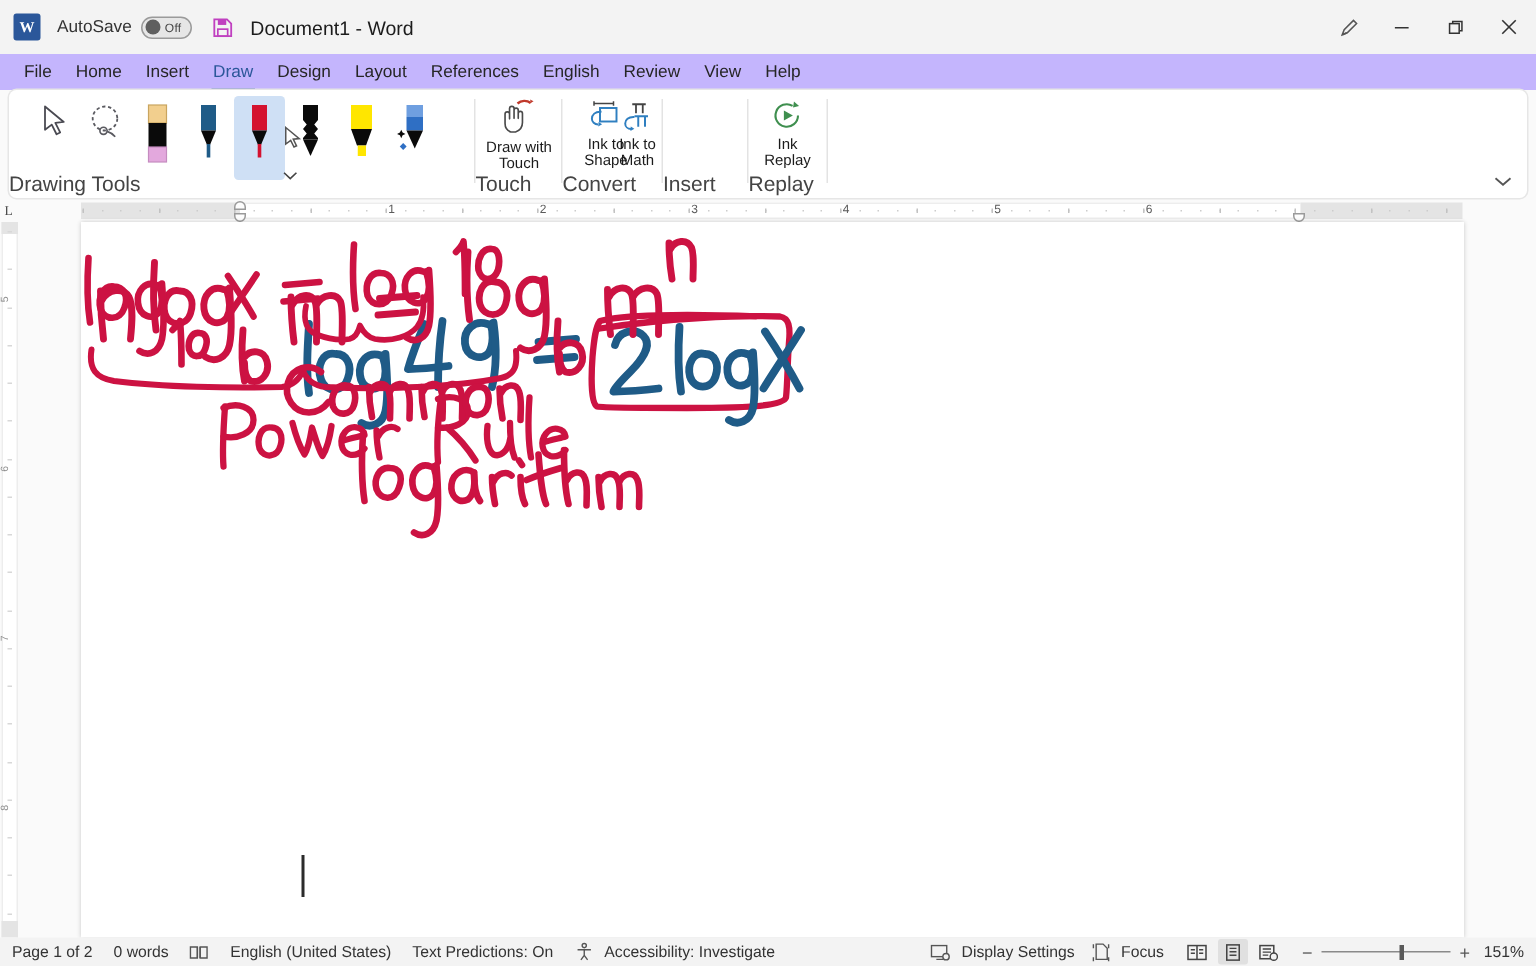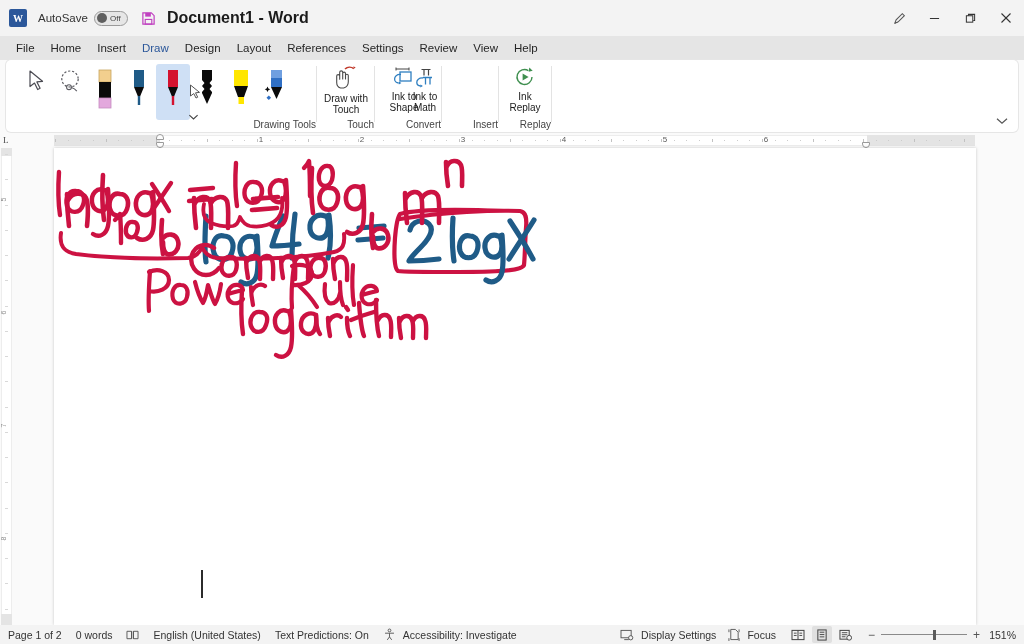--- a/index.html
+++ b/index.html
@@ -36,21 +36,21 @@
     background: #5f5f5f; margin-left: 2px;
   }
   .toggle .tgl-text {
     font-size: 8px; color: #444; margin-left: 3px; letter-spacing: .2px;
   }
   .save-icon {
     margin-left: 13px; width: 16px; height: 16px;
     display: flex; align-items: center; justify-content: center;
   }
   .doc-title {
-    margin-left: 10px; font-size: 16px; color: #1b1b1b; font-weight: bold;
+    margin-left: 10px; font-size: 13px; color: #1b1b1b;
   }
   .searchbox {
     position: absolute; left: 380px; top: 6px; width: 276px; height: 24px;
     background: #ffffff; border-radius: 4px;
     display: flex; align-items: center; gap: 7px; padding-left: 11px;
     border: 1px solid #e5e5e5;
   }
   .searchbox .ph { font-size: 11.5px; color: #444; }
   .user-area {
     position: absolute; right: 148px; top: 0; height: 36px;
@@ -65,21 +65,21 @@
   .wincontrols {
     position: absolute; right: 0; top: 0; height: 36px; display: flex;
   }
   .wc { width: 36px; height: 36px; display: flex; align-items: center; justify-content: center; }
   .wc.ribbon-opt { width: 34px; }
   .wc svg { display: block; }
 
   
   .tabbar {
     position: absolute; top: 36px; left: 0; width: 1024px; height: 24px;
-    background: #e5e5e5; display: flex; align-items: center; padding-left: 8px;
+    background: #c4b5fd; display: flex; align-items: center; padding-left: 8px;
   }
   .tab {
     font-size: 11.5px; color: #262626; padding: 2px 8px; height: 20px;
     display: flex; align-items: center; white-space: nowrap;
   }
   .tab.active { color: #2b579a; position: relative; font-weight: normal; }
   .tab.active::after {
     content: ""; position: absolute; left: 7px; right: 7px; bottom: -2px;
     height: 1.5px; background: #2b579a;
   }
@@ -100,22 +100,22 @@
 
   
   .ribbon {
     position: absolute; top: 60px; left: 6px; width: 1012px; height: 72px;
     background: #ffffff; border-radius: 5px;
     box-shadow: 0 0 0 1px #e6e6e6;
   }
   .rib-inner { position: relative; width: 100%; height: 100%; }
   .grp { position: absolute; top: 0; height: 72px; }
   .grp-label {
-    position: absolute; bottom: 2px; width: 100%; text-align: right;
-    font-size: 10px; color: #444;
+    position: absolute; bottom: 2px; width: 100%; text-align: left;
+    font-size: 14px; color: #444;
   }
   .sep {
     position: absolute; top: 6px; width: 1px; height: 56px; background: #e3e3e3;
   }
   .tools-row { position: absolute; top: 4px; left: 0; display: flex; align-items: flex-start; }
   .tool {
     width: 34px; height: 56px; display: flex; align-items: flex-start;
     justify-content: center; padding-top: 4px; border-radius: 3px;
   }
   .tool.selected { background: #cfe0f5; }
@@ -274,21 +274,21 @@
   </div>
 
   <div class="tabbar">
     <div class="tab">File</div>
     <div class="tab">Home</div>
     <div class="tab">Insert</div>
     <div class="tab active">Draw</div>
     <div class="tab">Design</div>
     <div class="tab">Layout</div>
     <div class="tab">References</div>
-    <div class="tab">Settings</div>
+    <div class="tab">English</div>
     <div class="tab">Review</div>
     <div class="tab">View</div>
     <div class="tab">Help</div>
 
   </div>
 
   <div class="ribbon">
    <div class="rib-inner">
 
     <div class="grp" style="left:0; width:310px;">

